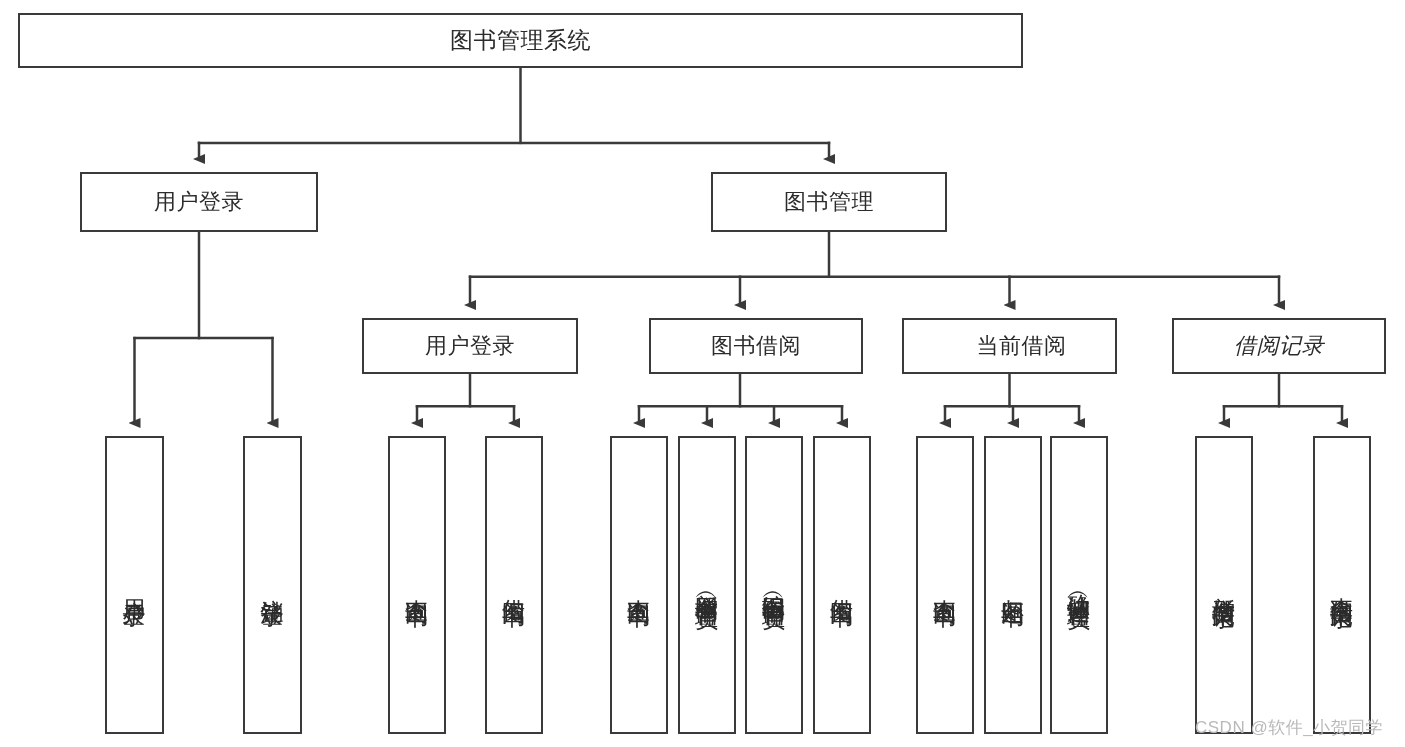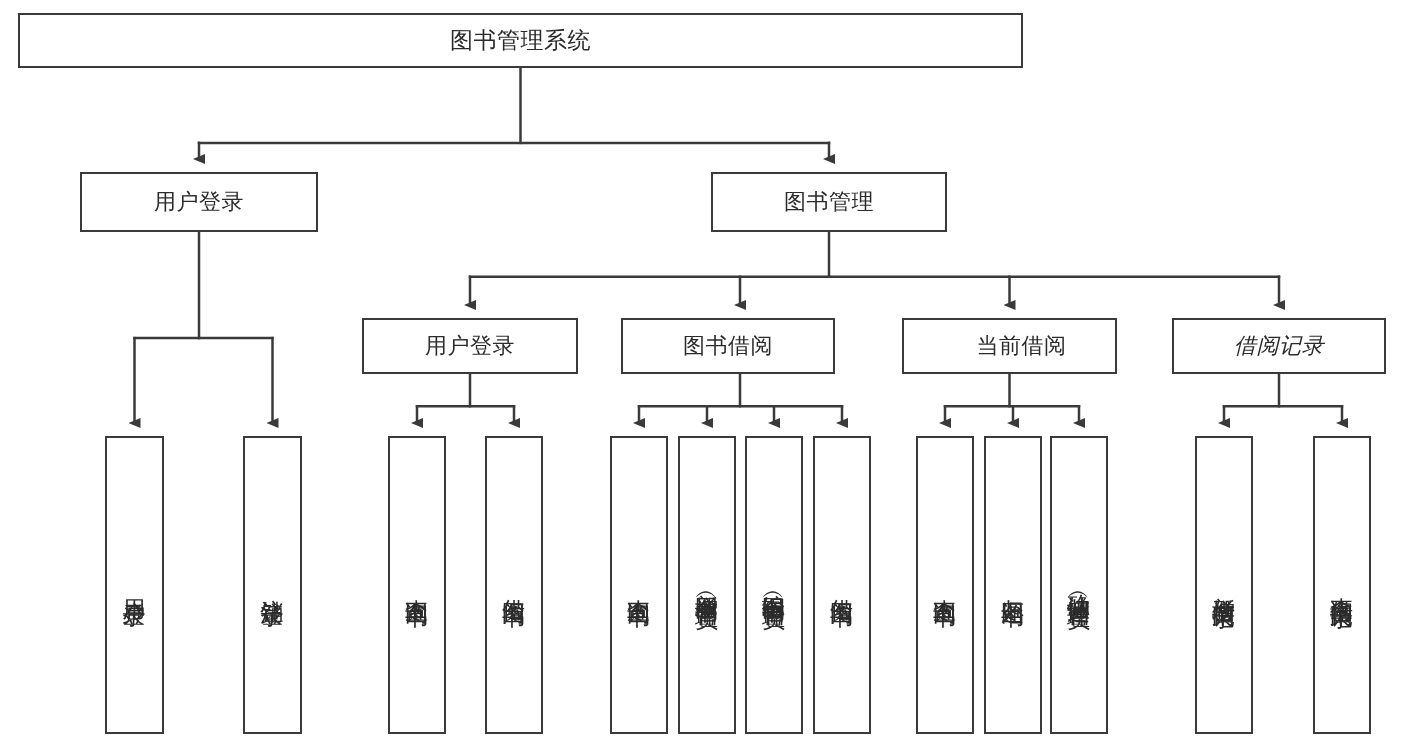--- a/index.html
+++ b/index.html
@@ -116,21 +116,21 @@
       </div>
       <div class="node h-node" style="left: 80px; top: 172px; width: 238px; height: 60px;">
         <span class="node-label">用户登录</span>
       </div>
       <div class="node h-node" style="left: 711px; top: 172px; width: 236px; height: 60px;">
         <span class="node-label">图书管理</span>
       </div>
       <div class="node h-node" style="left: 362px; top: 318px; width: 216px; height: 56px;">
         <span class="node-label">用户登录</span>
       </div>
-      <div class="node h-node" style="left: 621px; top: 318px; width: 214px; height: 56px;">
+      <div class="node h-node" style="left: 649px; top: 318px; width: 214px; height: 56px;">
         <span class="node-label">图书借阅</span>
       </div>
       <div class="node h-node" style="left: 902px; top: 318px; width: 215px; height: 56px; padding-left: 24px;">
         <span class="node-label">当前借阅</span>
       </div>
       <div class="node h-node" style="left: 1172px; top: 318px; width: 214px; height: 56px; font-style: italic;">
         <span class="node-label">借阅记录</span>
       </div>
       <div class="node v-node" style="left: 105px; top: 436px; width: 59px; height: 298px;">
         <span class="node-label">用户登录</span>
@@ -165,13 +165,14 @@
       <div class="node v-node" style="left: 1050px; top: 436px; width: 58px; height: 298px;">
         <span class="node-label">确认归还（管理员）</span>
       </div>
       <div class="node v-node" style="left: 1195px; top: 436px; width: 58px; height: 298px;">
         <span class="node-label">新增借阅记录</span>
       </div>
       <div class="node v-node" style="left: 1313px; top: 436px; width: 58px; height: 298px;">
         <span class="node-label">查询借阅记录</span>
       </div>
     </div>
+  <div class="watermark" style="left: 1195px; top: 716px;">CSDN @软件_小贺同学</div>
 </div>
 
 </body></html>

